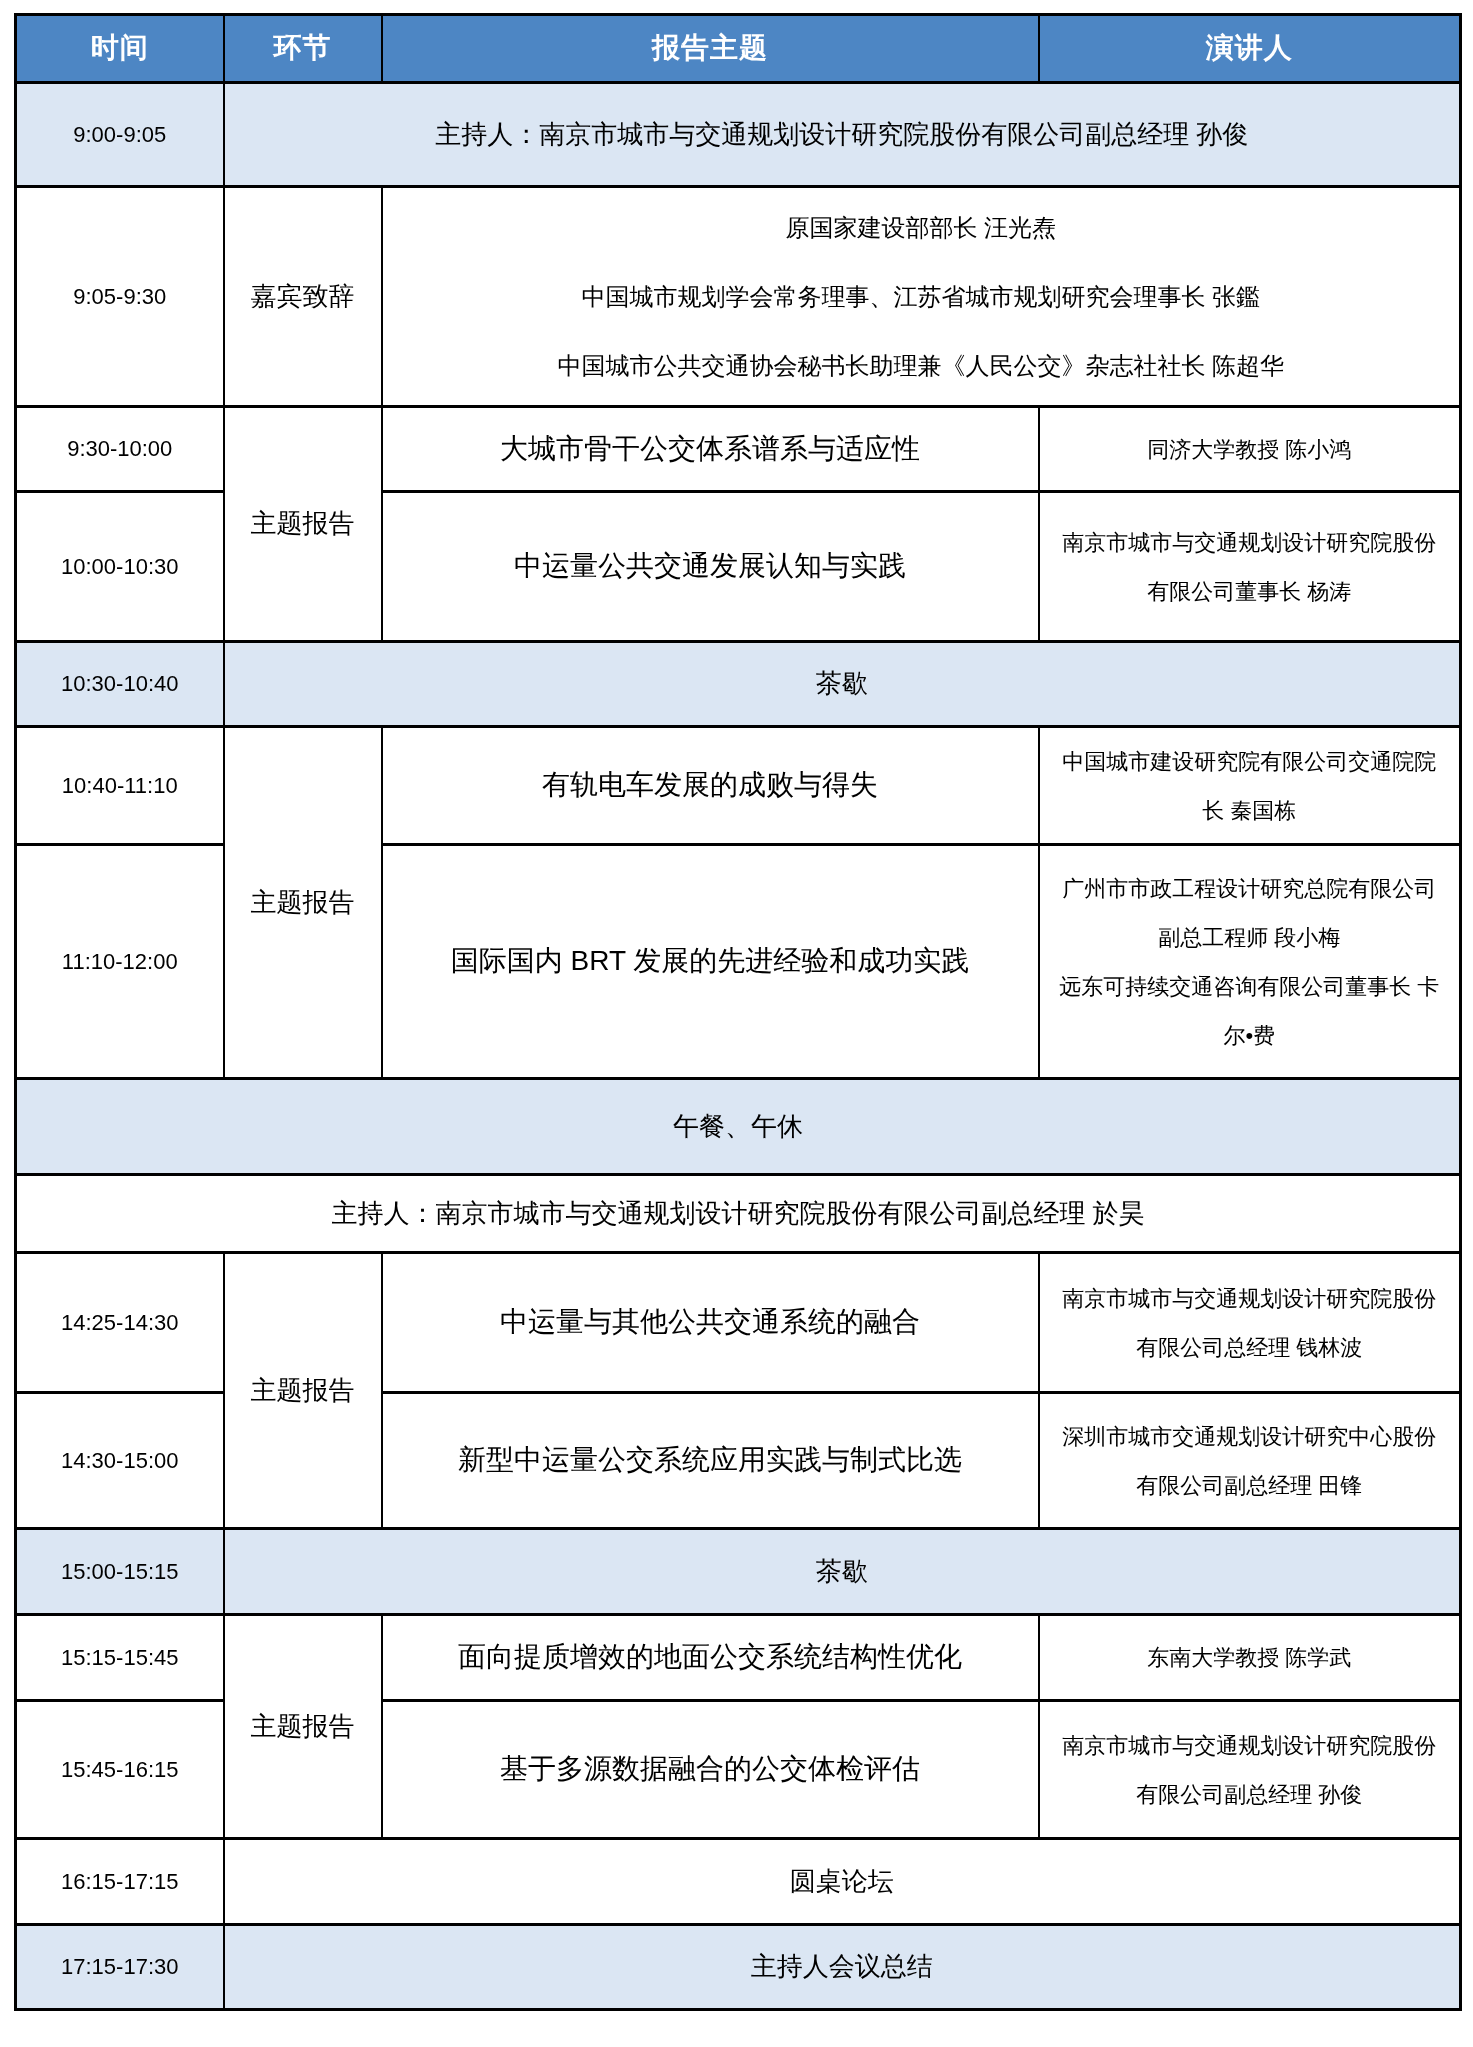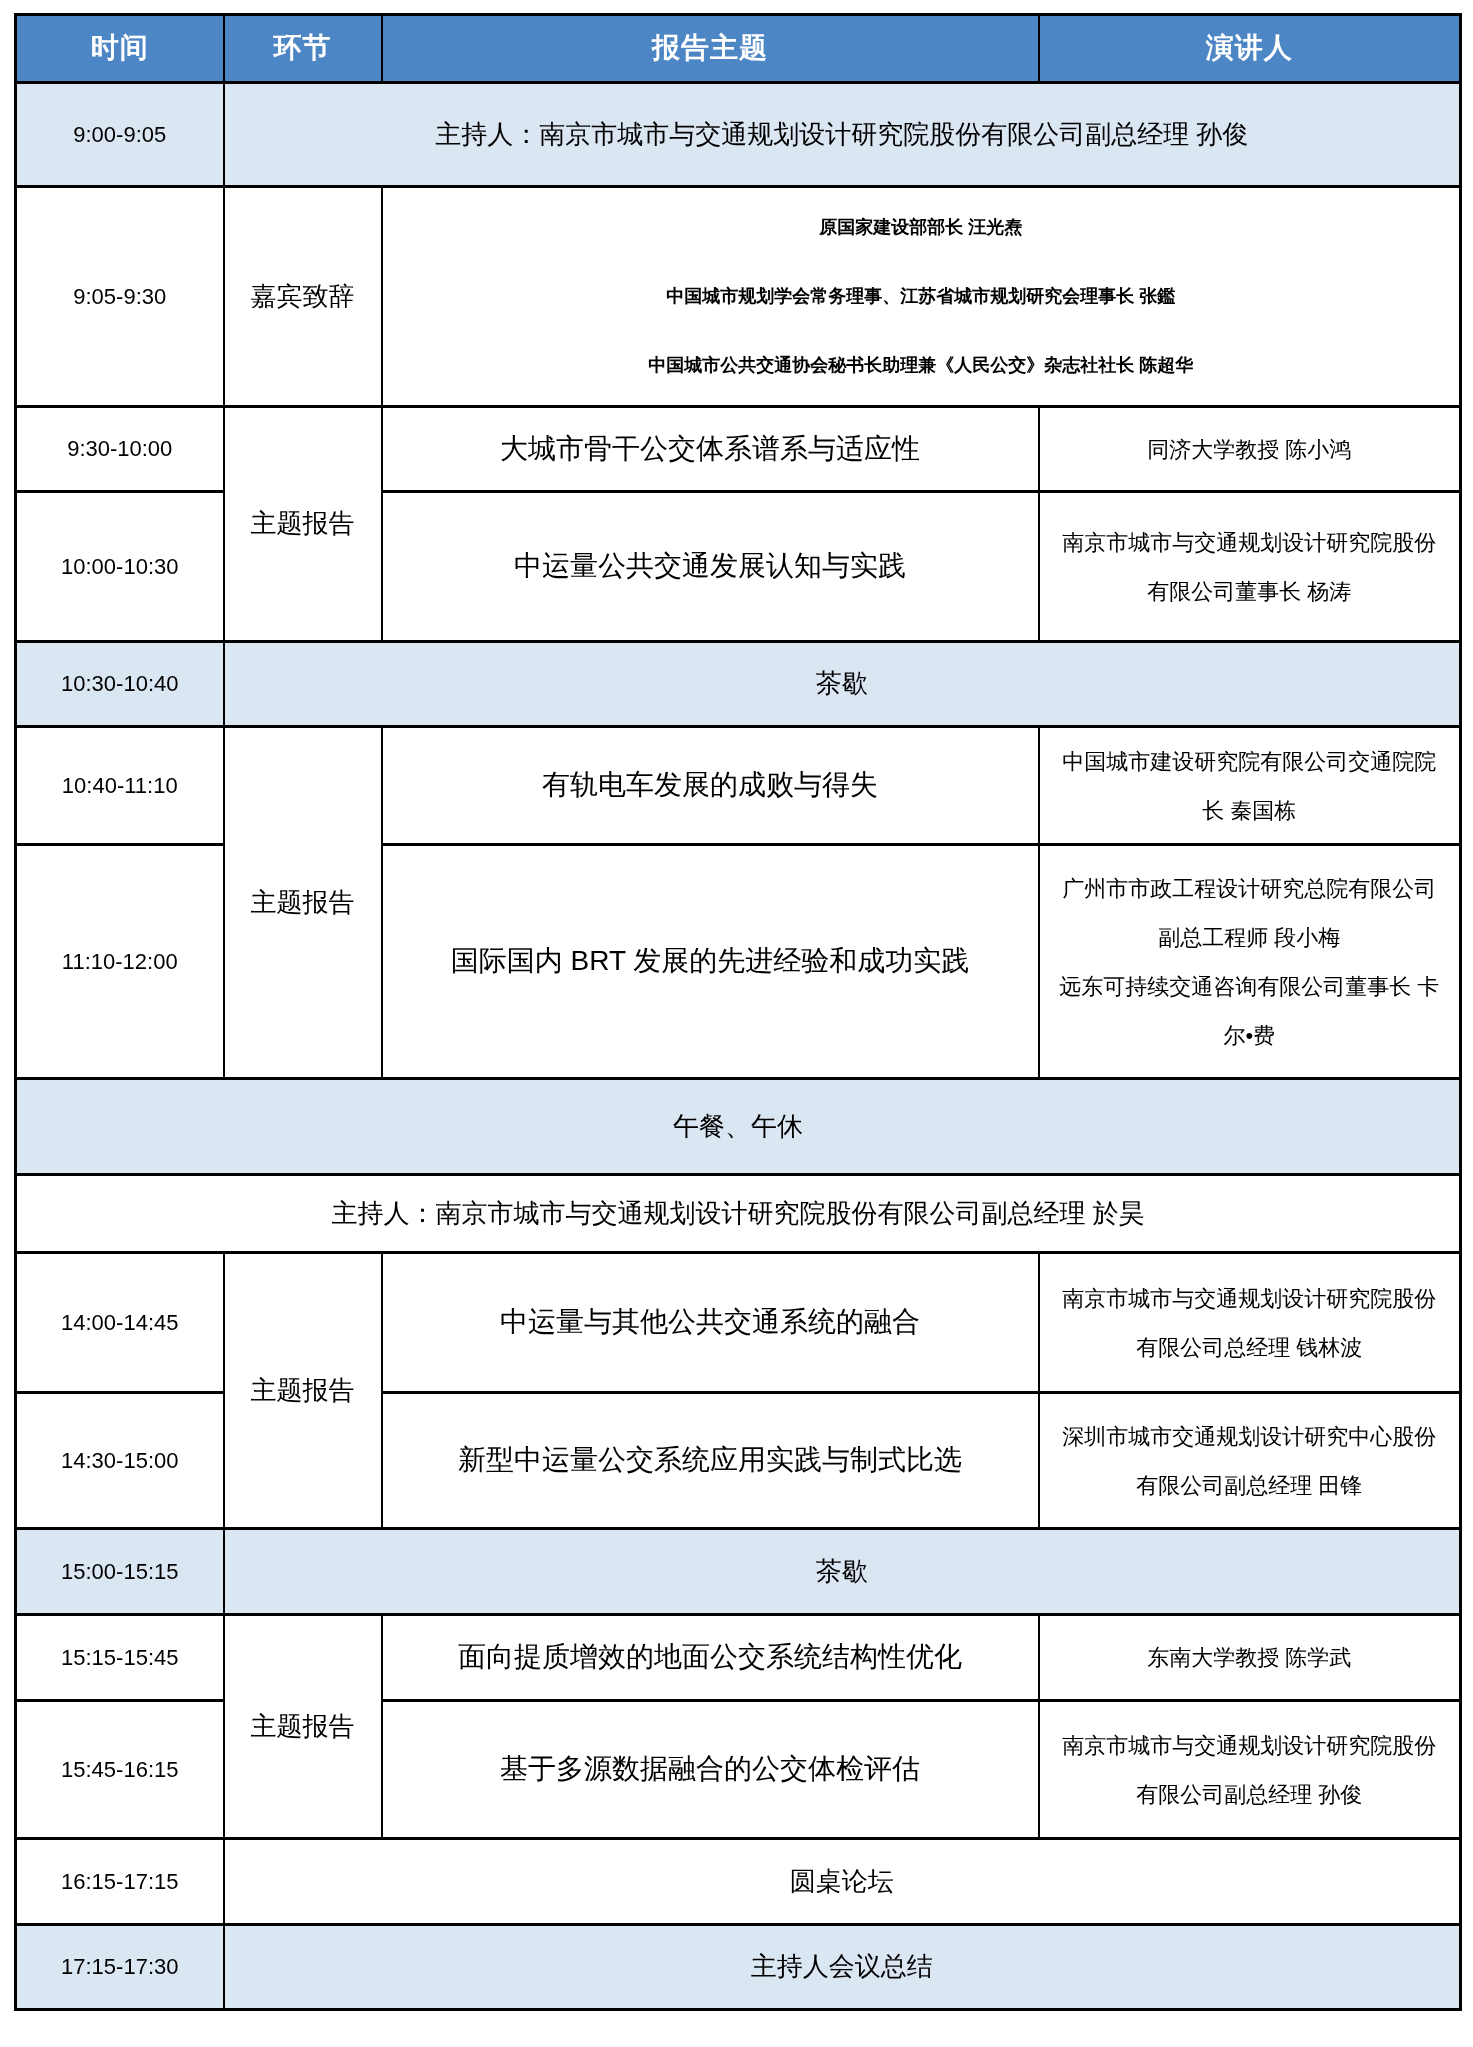--- a/index.html
+++ b/index.html
@@ -55,22 +55,21 @@
   td.stage { font-size: 26px; }
   td.topic { font-size: 28px; }
   td.speaker {
     font-size: 22px;
     line-height: 49px;
     white-space: pre-line;
   }
   td.guest-lines {
     line-height: 69px;
     white-space: pre-line;
-    font-size: 18px;
-    font-weight: bold;
+    font-size: 24px;
   }
   td.span-note { font-size: 26px; }
 </style>
 </head>
 <body>
 
 <div class="page">
   <table class="agenda">
     <colgroup>
       <col class="c-time">
@@ -132,21 +131,21 @@
 
       <tr style="height:96px;">
         <td class="band span-note" colspan="4">午餐、午休</td>
       </tr>
 
       <tr style="height:78px;">
         <td class="span-note" colspan="4">主持人：南京市城市与交通规划设计研究院股份有限公司副总经理 於昊</td>
       </tr>
 
       <tr style="height:140px;">
-        <td class="time">14:00-14:45</td>
+        <td class="time">14:25-14:30</td>
         <td class="stage" rowspan="2">主题报告</td>
         <td class="topic">中运量与其他公共交通系统的融合</td>
         <td class="speaker">南京市城市与交通规划设计研究院股份有限公司总经理 钱林波</td>
       </tr>
       <tr style="height:136px;">
         <td class="time">14:30-15:00</td>
         <td class="topic">新型中运量公交系统应用实践与制式比选</td>
         <td class="speaker">深圳市城市交通规划设计研究中心股份有限公司副总经理 田锋</td>
       </tr>
 

